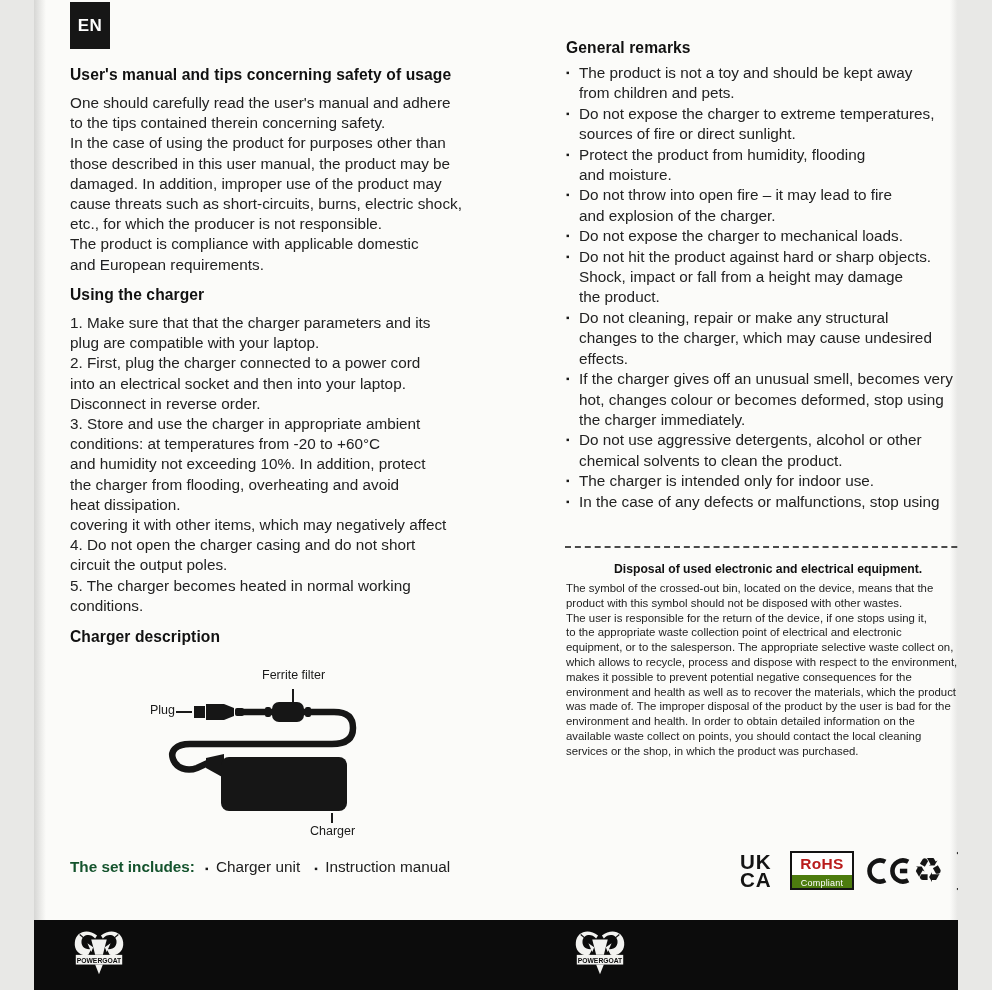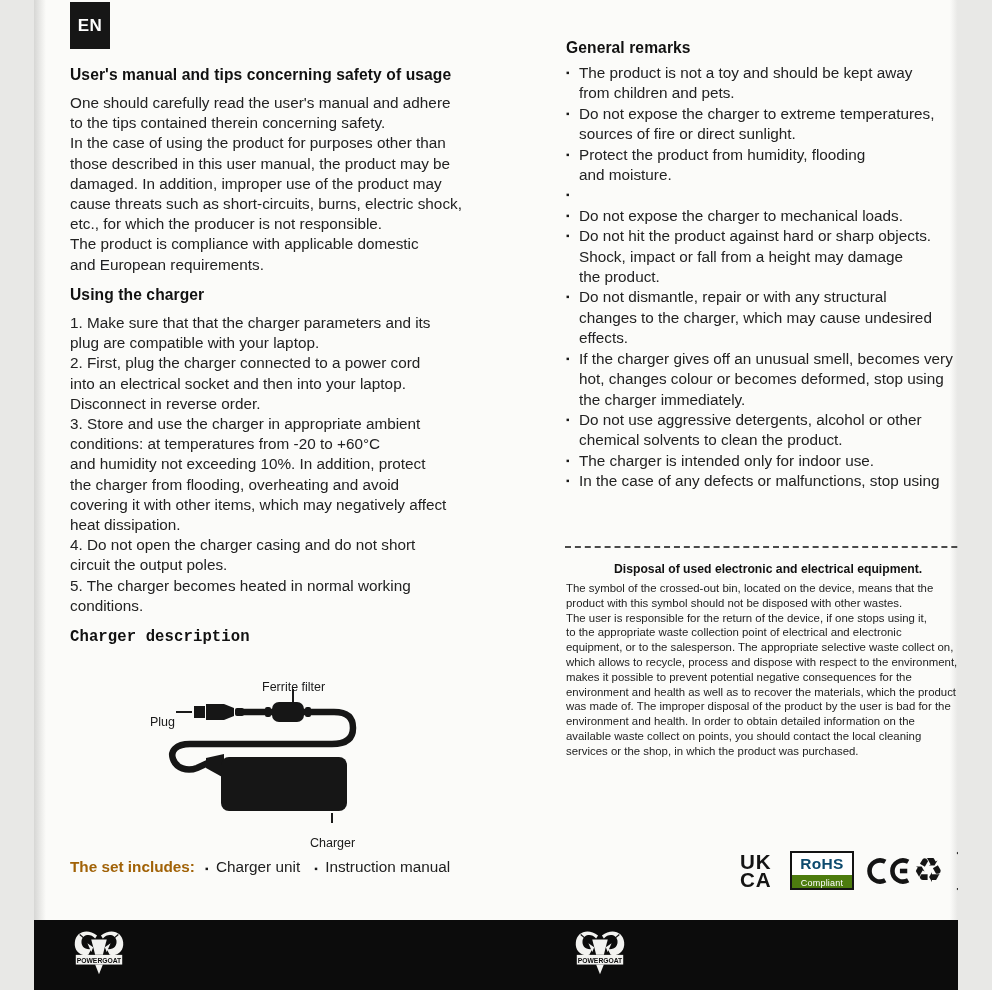--- a/index.html
+++ b/index.html
@@ -27,31 +27,31 @@
   .h-title { position:absolute; font-weight:bold; font-size:15.6px; color:#111; letter-spacing:.1px; }
 
   .body-lines { position:absolute; font-size:15.3px; line-height:20.2px; color:#222; }
   .tline { white-space:nowrap; }
 
   
   .safety-title { left:36px; top:66px; }
   .safety-body  { left:36px; top:93px; }
   .using-title  { left:36px; top:286px; }
   .using-body   { left:36px; top:313px; }
-  .desc-title   { left:36px; top:628px;font-family:Liberation Mono, monospace; }
+  .desc-title   { left:36px; top:628px; }
 
   .diagram { position:absolute; left:100px; top:658px; width:370px; height:200px; }
   .diagram svg { position:absolute; left:0; top:0; }
-  .dg-label { position:absolute; font-size:12.5px; color:#1a1a1a; white-space:nowrap;margin-top:12px; }
+  .dg-label { position:absolute; font-size:12.5px; color:#1a1a1a; white-space:nowrap; }
   .dg-ferrite { left:128px; top:10px; }
   .dg-plug    { left:16px;  top:45px; }
   .dg-charger { left:176px; top:166px; }
 
   .set-includes { position:absolute; left:36px; top:858px; font-size:15.3px; display:flex; align-items:baseline; }
-  .set-includes .lbl { font-weight:bold; color:#a16207; margin-right:10px; }
+  .set-includes .lbl { font-weight:bold; color:#14532d; margin-right:10px; }
   .inl-item { display:inline-flex; align-items:baseline; margin-right:14px; }
 
   
   .remarks-title { left:532px; top:39px; }
   .remarks-list  { position:absolute; left:532px; top:63px; width:436px; }
   .b-row { display:flex; align-items:flex-start; }
   .b-dot { font-size:10px; line-height:20.4px; width:13px; flex:0 0 13px; color:#1a1a1a; }
   .set-includes .b-dot { width:11px; flex:0 0 11px; line-height:20px; }
   .b-text { font-size:15.3px; line-height:20.4px; color:#222; }
 
@@ -66,21 +66,21 @@
   .marks { position:absolute; left:704px; top:848px; width:260px; height:46px; }
   .ukca {
     position:absolute; left:2px; top:5px; font-weight:800; font-size:21px; line-height:17.5px;
     letter-spacing:1px; color:#141414; transform:scaleX(.98); transform-origin:left;
   }
   .rohs {
     position:absolute; left:52px; top:3px; width:64px; height:39px;
     border:2.5px solid #141414; background:#fff; overflow:hidden;
   }
   .rohs-top { height:22px; display:flex; align-items:center; justify-content:center;
-    font-weight:800; font-size:15.5px; color:#0c4a6e; letter-spacing:.3px; }
+    font-weight:800; font-size:15.5px; color:#b91c1c; letter-spacing:.3px; }
   .rohs-bottom { height:15px; background:#4d7c0f; color:#fff; font-size:9px;
     display:flex; align-items:center; justify-content:center; letter-spacing:.2px; }
   .ce-mark  { position:absolute; left:128px; top:8px; }
   .recycle  { position:absolute; left:175px; top:1px; font-size:34px; line-height:42px; color:#141414;
     font-family:"DejaVu Sans",sans-serif; }
   .bin-mark { position:absolute; left:217px; top:2px; }
 
   
   .footer-bar { position:absolute; left:0; top:920px; width:992px; height:70px; background:#0c0c0c; }
   .goat { position:absolute; top:5px; width:58px; height:52px; }
@@ -115,22 +115,22 @@
   <div class="body-lines using-body">
       <div class="tline">1. Make sure that that the charger parameters and its</div>
       <div class="tline">plug are compatible with your laptop.</div>
       <div class="tline">2. First, plug the charger connected to a power cord</div>
       <div class="tline">into an electrical socket and then into your laptop.</div>
       <div class="tline">Disconnect in reverse order.</div>
       <div class="tline">3. Store and use the charger in appropriate ambient</div>
       <div class="tline">conditions: at temperatures from -20 to +60°C</div>
       <div class="tline">and humidity not exceeding 10%. In addition, protect</div>
       <div class="tline">the charger from flooding, overheating and avoid</div>
+      <div class="tline">heat dissipation.</div>
       <div class="tline">covering it with other items, which may negatively affect</div>
-      <div class="tline">heat dissipation.</div>
       <div class="tline">4. Do not open the charger casing and do not short</div>
       <div class="tline">circuit the output poles.</div>
       <div class="tline">5. The charger becomes heated in normal working</div>
       <div class="tline">conditions.</div>
     </div>
 
   <div class="h-title desc-title">Charger description</div>
 
   <div class="diagram">
     <svg width="370" height="200" viewBox="0 0 370 200">
@@ -187,39 +187,43 @@
       </div>
       <div class="b-row">
         <span class="b-dot">▪</span>
         <div class="b-text">
           <div class="tline">Protect the product from humidity, flooding</div>
           <div class="tline">and moisture.</div>
         </div>
       </div>
       <div class="b-row">
         <span class="b-dot">▪</span>
+        <div class="b-text">
+          <div class="tline">Do not throw into open fire – it may lead to fire</div>
+          <div class="tline">and explosion of the charger.</div>
+        </div>
       </div>
       <div class="b-row">
         <span class="b-dot">▪</span>
         <div class="b-text">
           <div class="tline">Do not expose the charger to mechanical loads.</div>
         </div>
       </div>
       <div class="b-row">
         <span class="b-dot">▪</span>
         <div class="b-text">
           <div class="tline">Do not hit the product against hard or sharp objects.</div>
           <div class="tline">Shock, impact or fall from a height may damage</div>
           <div class="tline">the product.</div>
         </div>
       </div>
       <div class="b-row">
         <span class="b-dot">▪</span>
         <div class="b-text">
-          <div class="tline">Do not dismantle, repair or with any structural</div>
+          <div class="tline">Do not cleaning, repair or make any structural</div>
           <div class="tline">changes to the charger, which may cause undesired</div>
           <div class="tline">effects.</div>
         </div>
       </div>
       <div class="b-row">
         <span class="b-dot">▪</span>
         <div class="b-text">
           <div class="tline">If the charger gives off an unusual smell, becomes very</div>
           <div class="tline">hot, changes colour or becomes deformed, stop using</div>
           <div class="tline">the charger immediately.</div>

